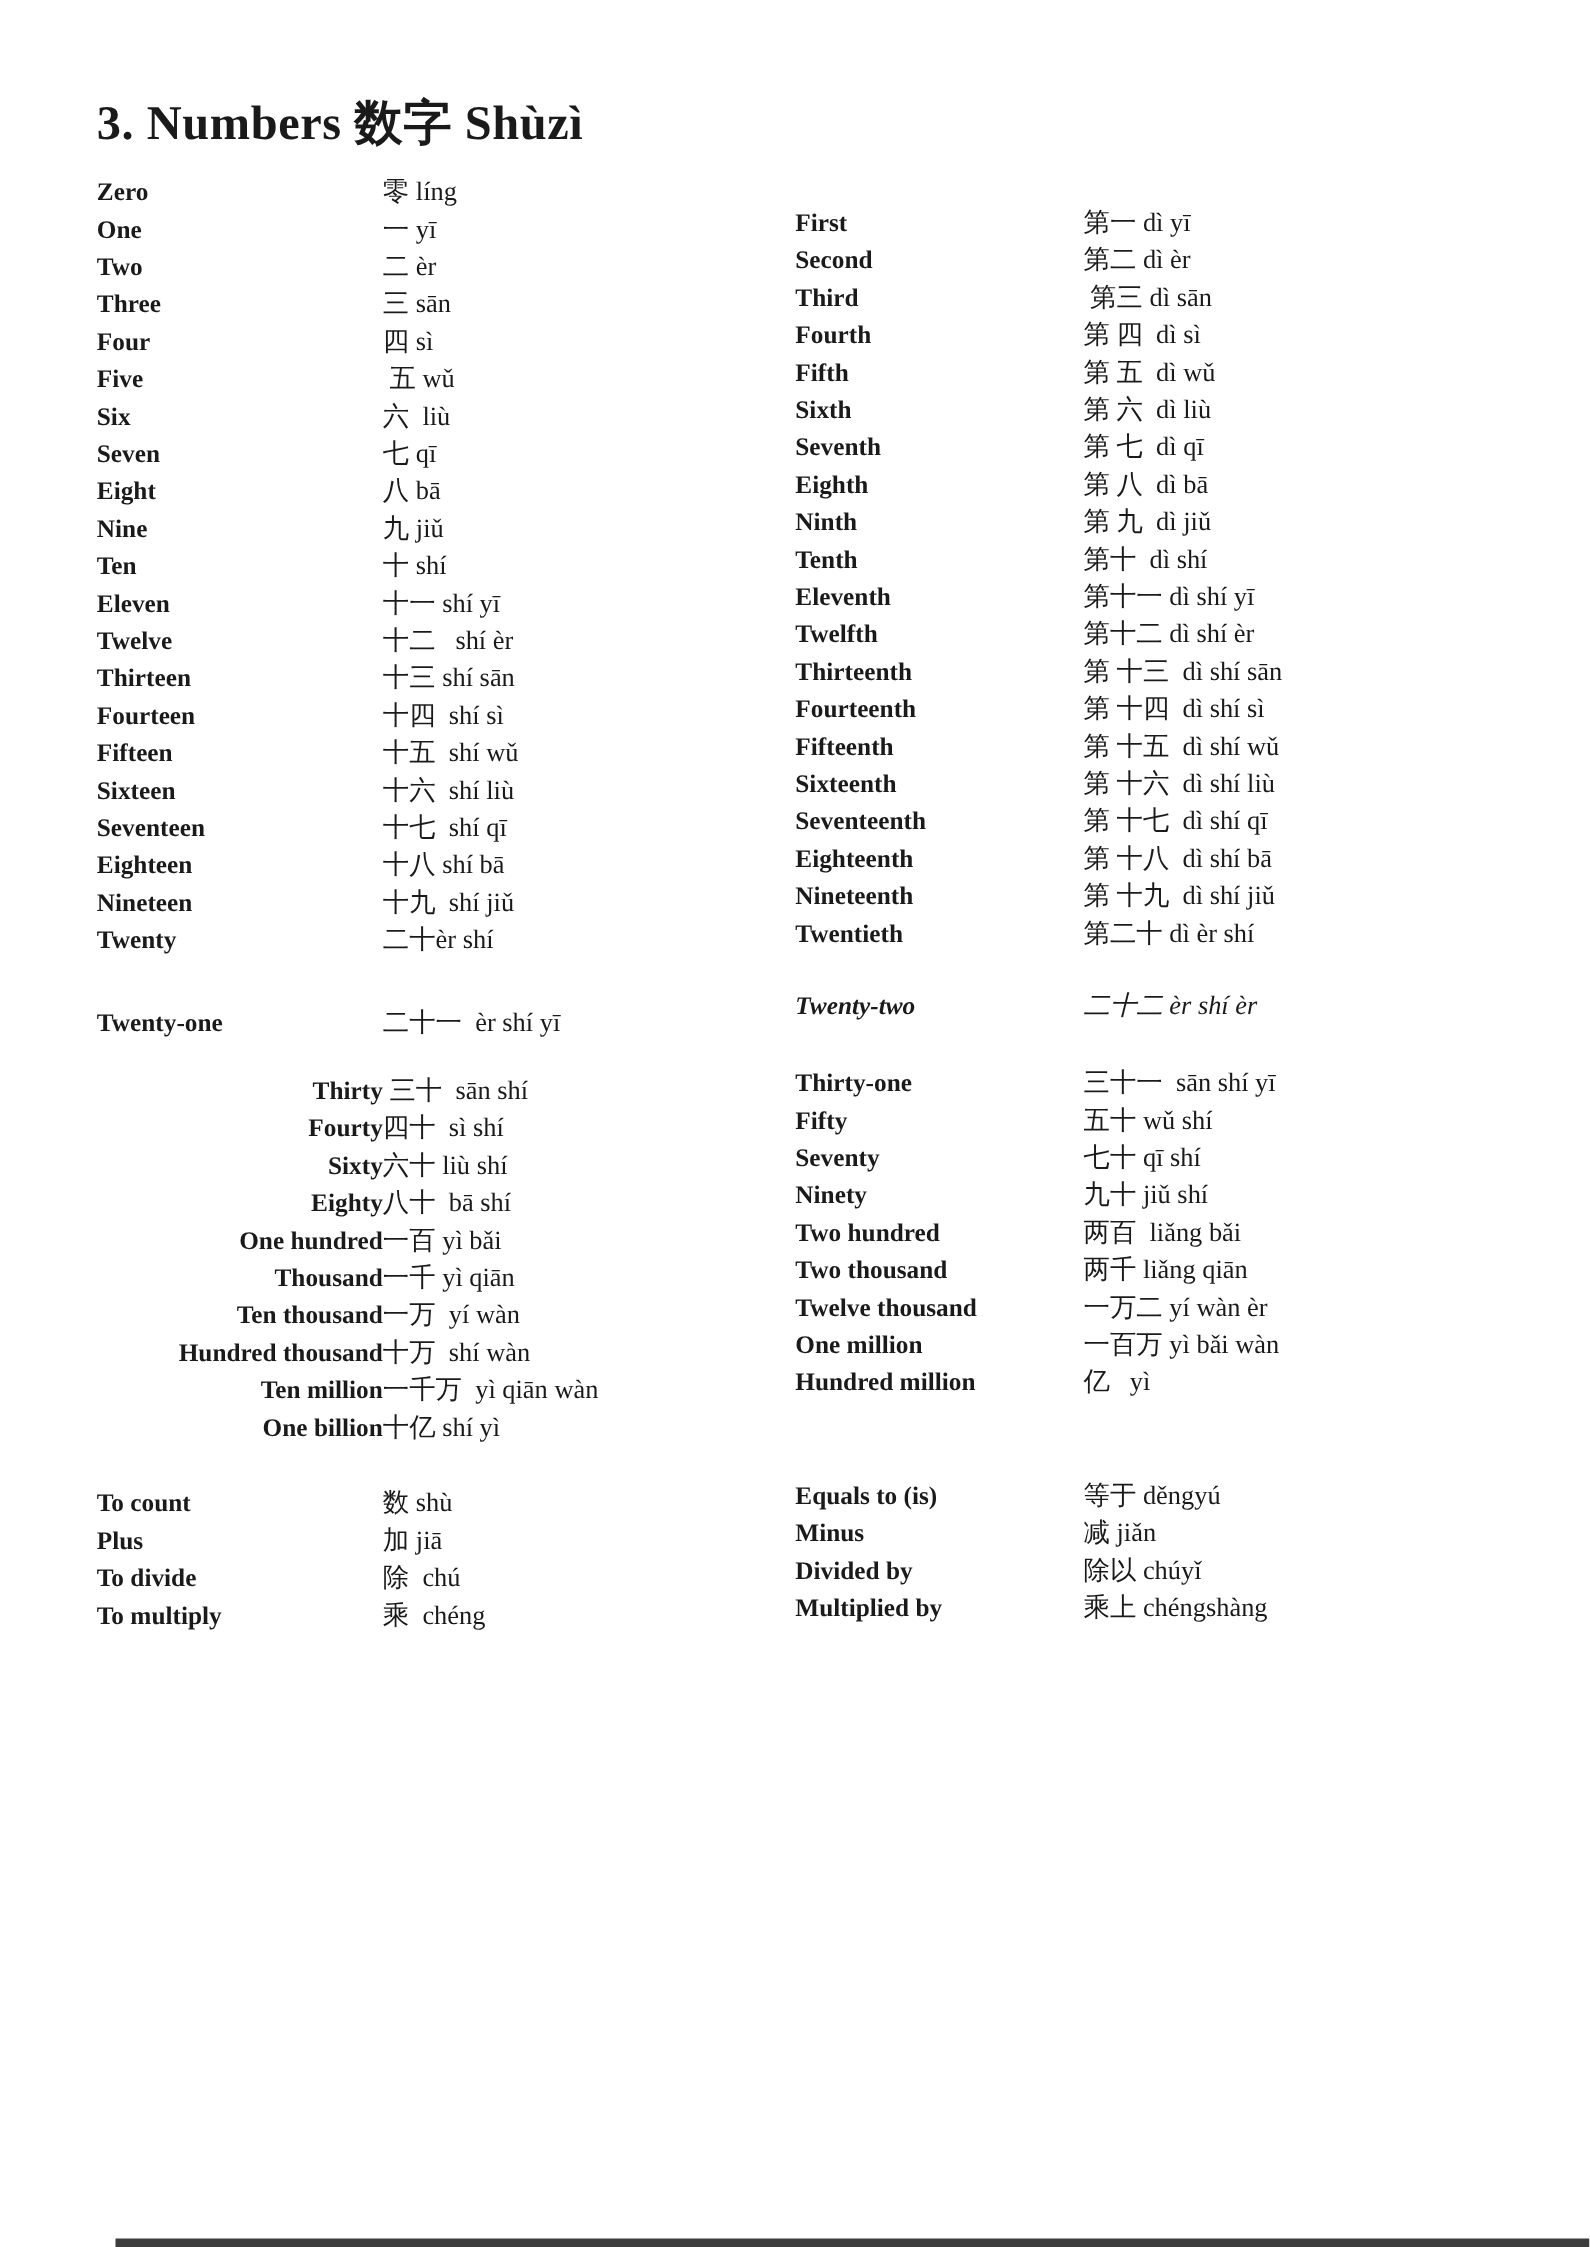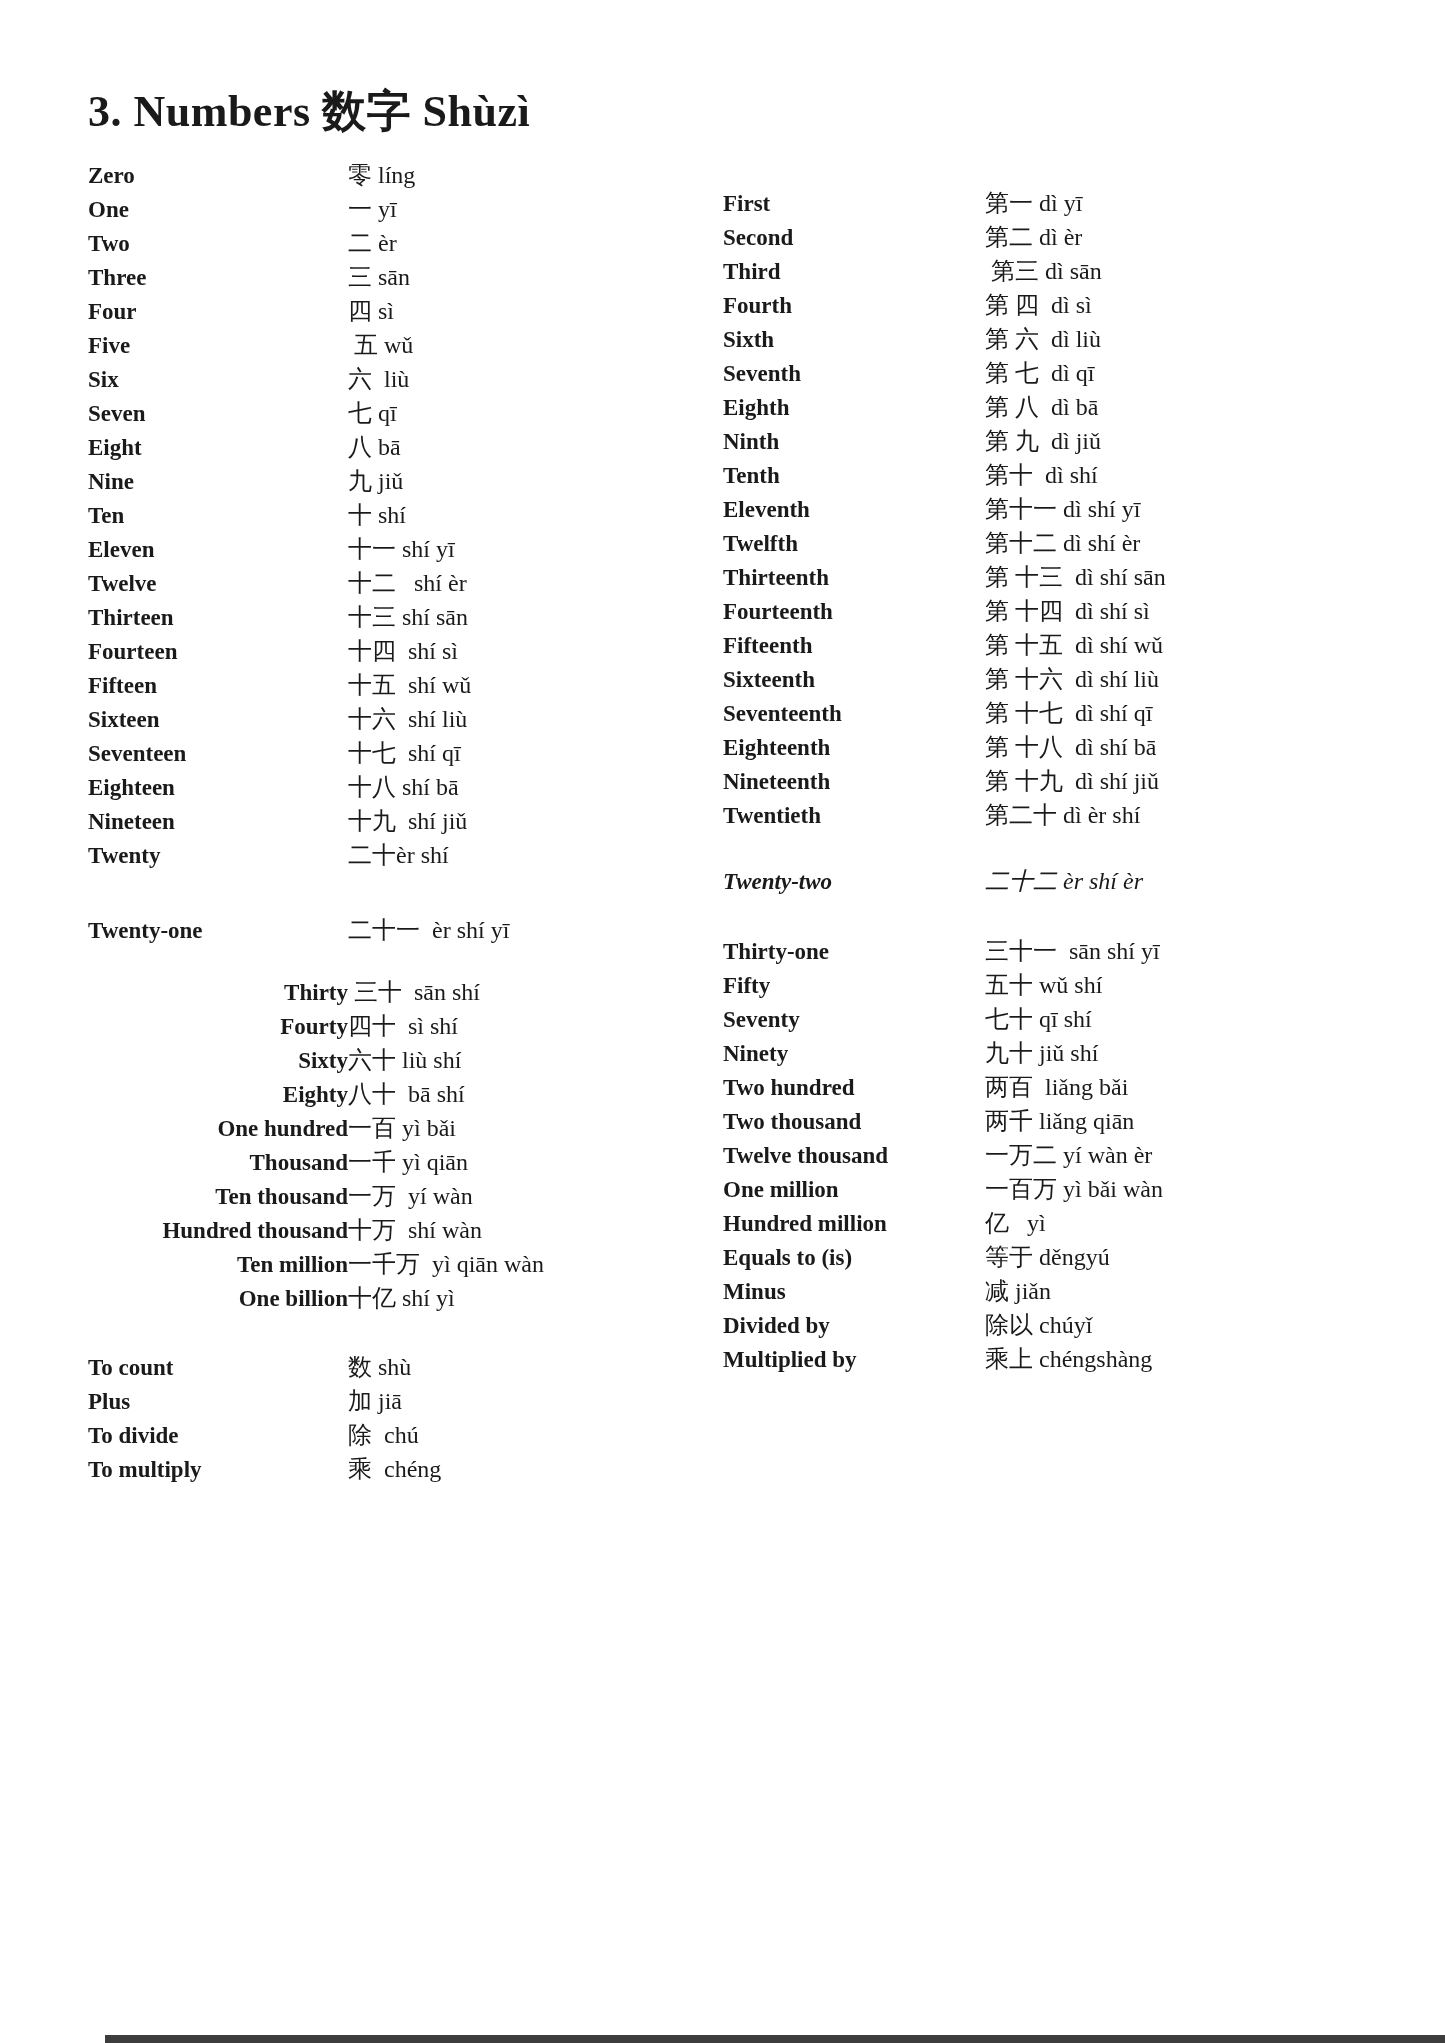--- a/index.html
+++ b/index.html
@@ -49,21 +49,21 @@
     font-size: 24px;
     white-space: pre;
     line-height: 34px;
   }
   
   #left-column  .g1 { margin-top: 41px; }
   #left-column  .g2 { margin-top: 28px; text-align: right; }
   #left-column  .g3 { margin-top: 35px; }
   #right-column .g1 { margin-top: 32px; font-style: italic; }
   #right-column .g2 { margin-top: 36px; }
-  #right-column .g3 { }
+  #right-column .g3 { margin-top: 69px; }
   .bottom-edge-bar {
     position: absolute;
     left: 105px;
     right: 0;
     bottom: 0;
     height: 8px;
     background: #3d3d3d;
   }
 </style>
 </head>
@@ -237,20 +237,24 @@
       </div>
       <div class="vocab-row">
         <span class="en">Third</span>
         <span class="zh"> 第三 dì sān</span>
       </div>
       <div class="vocab-row">
         <span class="en">Fourth</span>
         <span class="zh">第 四  dì sì</span>
       </div>
       <div class="vocab-row">
+        <span class="en">Fifth</span>
+        <span class="zh">第 五  dì wǔ</span>
+      </div>
+      <div class="vocab-row">
         <span class="en">Sixth</span>
         <span class="zh">第 六  dì liù</span>
       </div>
       <div class="vocab-row">
         <span class="en">Seventh</span>
         <span class="zh">第 七  dì qī</span>
       </div>
       <div class="vocab-row">
         <span class="en">Eighth</span>
         <span class="zh">第 八  dì bā</span>

